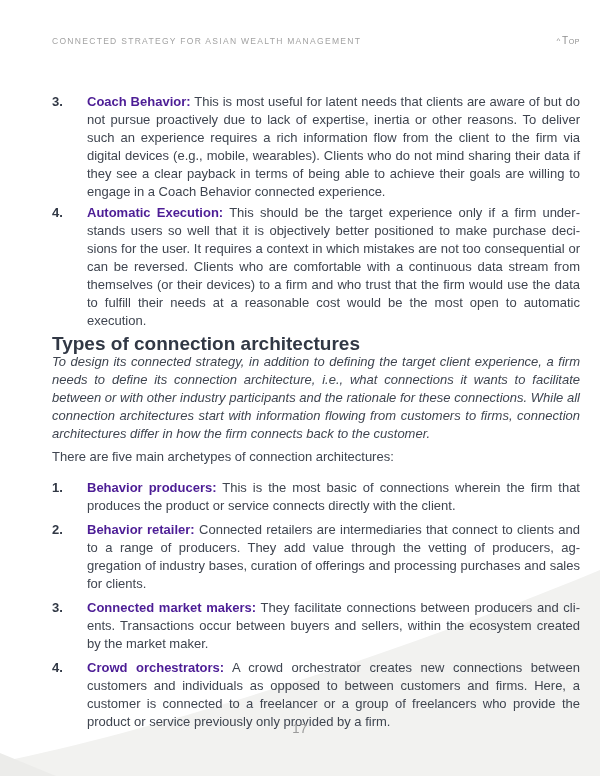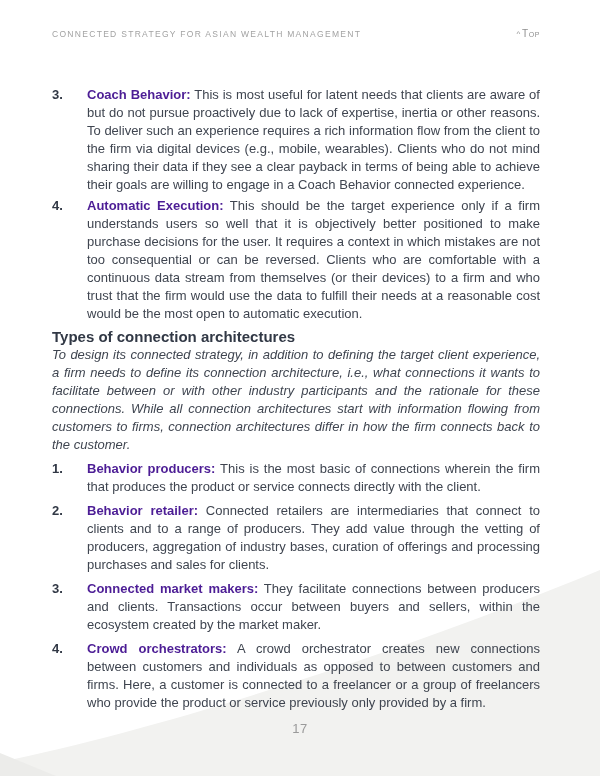--- a/index.html
+++ b/index.html
@@ -10,21 +10,22 @@
     color: #3f4550;
     position: relative;
     overflow: hidden;
   }
   .bg-decor {
     position: absolute; left: 0; top: 0; width: 600px; height: 776px;
     z-index: 0; pointer-events: none;
   }
   .content {
     position: relative; z-index: 1;
-    padding: 28px 60px 0 52px;
+    padding: 28px 20px 0 52px;
+    margin-top: 7px;
   }
   .page-header {
     display: flex; justify-content: space-between; align-items: baseline;
   }
   .running-title {
     font-size: 8.5px; letter-spacing: 1.3px;
     color: #a2a2a2; text-transform: uppercase;
   }
   .top-link {
     font-size: 10px; color: #8f8f8f; letter-spacing: 0.6px;
@@ -39,21 +40,21 @@
   .num-item { display: flex; }
   .num-col {
     width: 28px; min-width: 28px; padding-right: 7px;
     text-align: right; font-weight: bold; color: #313845;
   }
   .item-text { flex: 1; }
   .lead-label { font-weight: bold; color: #4c1d95; }
   .first-item { margin-top: 47px; }
   .sib-item { margin-top: 3px; }
   .section-heading {
-    font-size: 15px; font-weight: bold; color: #313845;
+    font-size: 19px; font-weight: bold; color: #313845;
     margin: 4px 0 0 0; line-height: 19px;
   }
   .section-intro { margin: 0; font-style: italic; }
   .lead-in { margin-top: 5px; }
   .arch-item { margin-top: 6px; }
   .page-footer {
     position: absolute; left: 0; right: 0; top: 719px;
     text-align: center; z-index: 1;
   }
   .page-number { font-size: 13px; color: #9a9a9a; letter-spacing: 0.5px; }
@@ -80,20 +81,21 @@
 
   <div class="num-item body-text sib-item">
     <span class="num-col">4.</span>
     <span class="item-text"><span class="lead-label">Automatic Execution:</span> <span>This should be the target experience only if a firm under­stands users so well that it is objectively better positioned to make purchase deci­sions for the user. It requires a context in which mistakes are not too consequential or can be reversed. Clients who are comfortable with a continuous data stream from themselves (or their devices) to a firm and who trust that the firm would use the data to fulfill their needs at a reasonable cost would be the most open to automatic execution.</span></span>
   </div>
 
   <h2 class="section-heading">Types of connection architectures</h2>
 
   <p class="body-text section-intro">To design its connected strategy, in addition to defining the target client experience, a firm needs to define its connection architecture, i.e., what connections it wants to facili­tate between or with other industry participants and the rationale for these connections. While all connection architectures start with information flowing from customers to firms, connection architectures differ in how the firm connects back to the customer.</p>
 
+  <p class="body-text lead-in">There are five main archetypes of connection architectures:</p>
 
   <div class="num-item body-text arch-item">
     <span class="num-col">1.</span>
     <span class="item-text"><span class="lead-label">Behavior producers:</span> <span>This is the most basic of connections wherein the firm that produces the product or service connects directly with the client.</span></span>
   </div>
 
   <div class="num-item body-text arch-item">
     <span class="num-col">2.</span>
     <span class="item-text"><span class="lead-label">Behavior retailer:</span> <span>Connected retailers are intermediaries that connect to clients and to a range of producers. They add value through the vetting of producers, ag­gregation of industry bases, curation of offerings and processing purchases and sales for clients.</span></span>
   </div>

